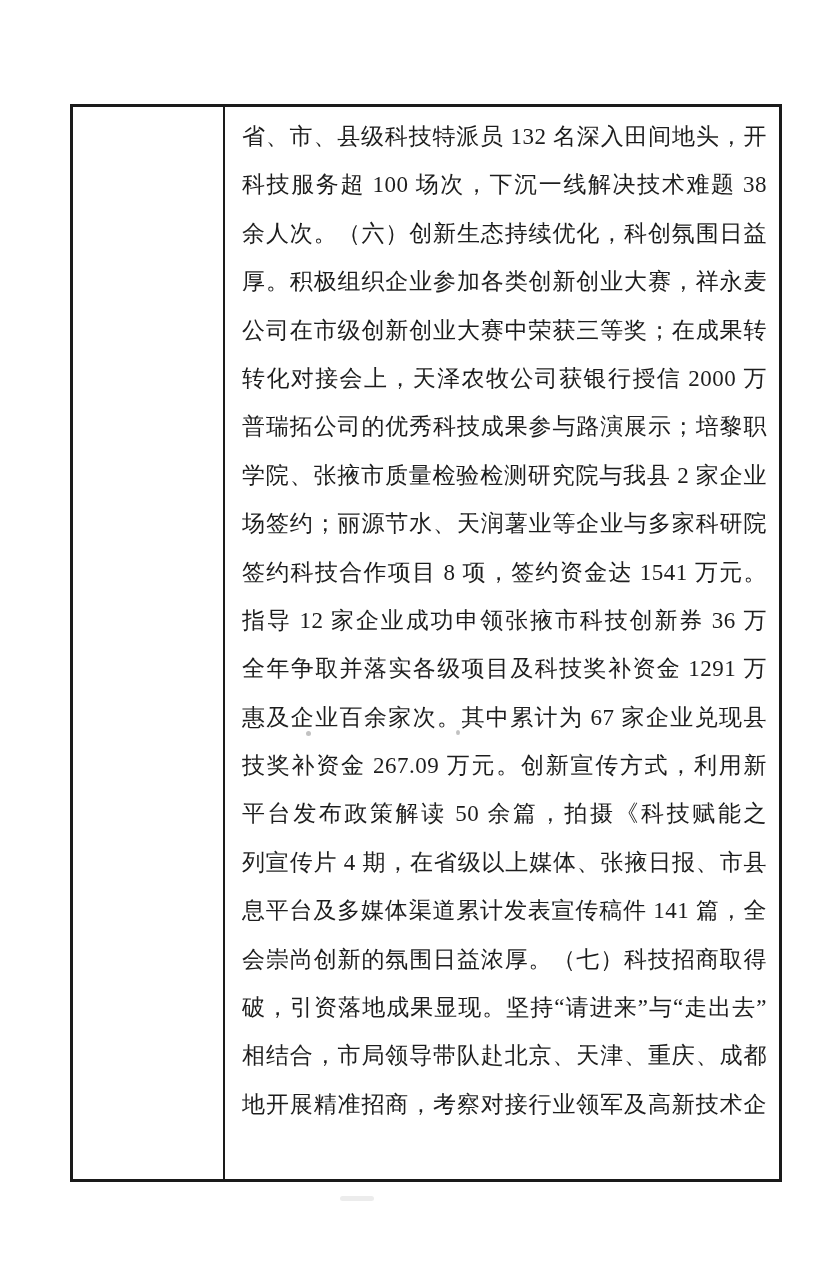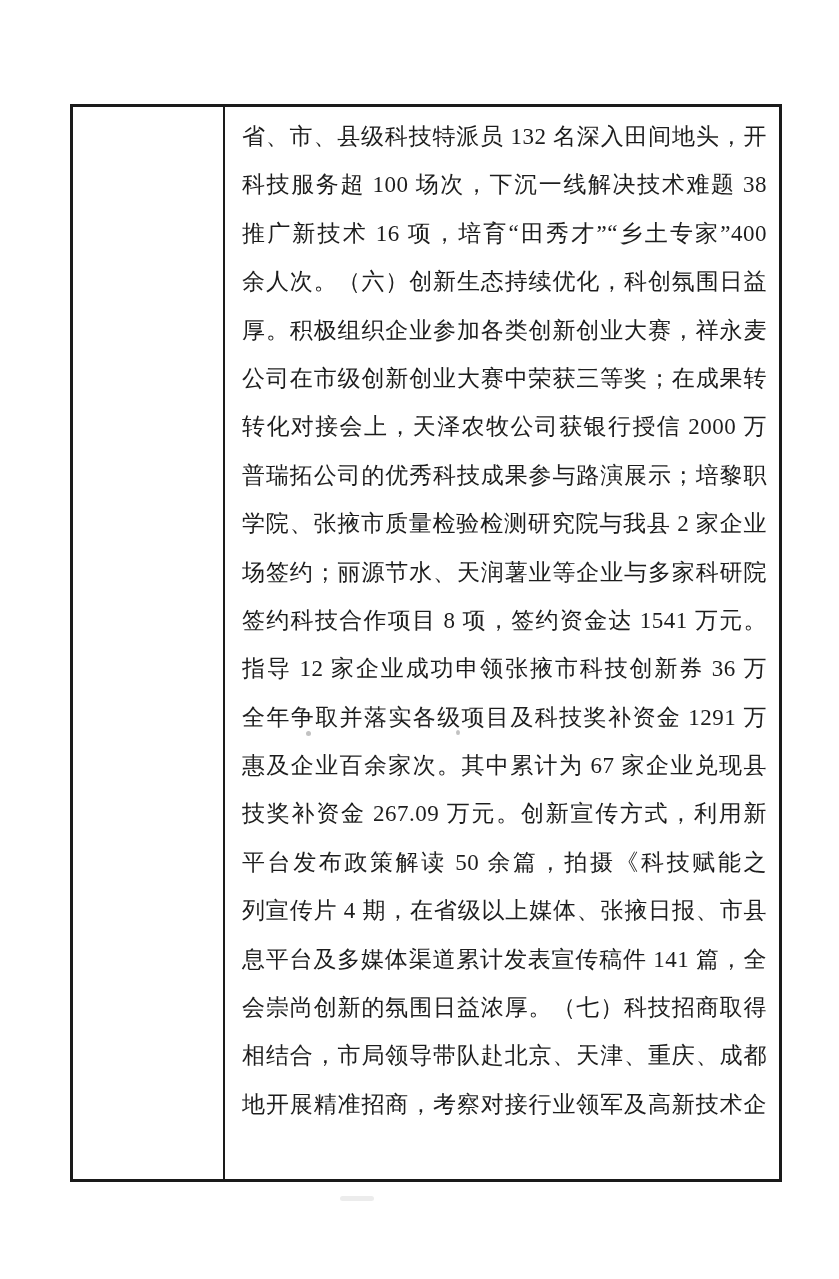--- a/index.html
+++ b/index.html
@@ -72,37 +72,37 @@
 </head>
 <body>
 
 <div class="page">
 
   <div class="doc-table">
     <div class="label-cell"></div>
     <div class="body-cell">
         <div class="text-line">省、市、县级科技特派员 132 名深入田间地头，开展</div>
         <div class="text-line">科技服务超 100 场次，下沉一线解决技术难题 38 个，</div>
-        <div class="text-line">推广新技术 16 项，培育“田秀才”“乡土专家”400</div>
         <div class="text-line">余人次。（六）创新生态持续优化，科创氛围日益浓</div>
         <div class="text-line">厚。积极组织企业参加各类创新创业大赛，祥永麦芽</div>
         <div class="text-line">公司在市级创新创业大赛中荣获三等奖；在成果转移</div>
         <div class="text-line">转化对接会上，天泽农牧公司获银行授信 2000 万元；</div>
         <div class="text-line">普瑞拓公司的优秀科技成果参与路演展示；培黎职业</div>
         <div class="text-line">学院、张掖市质量检验检测研究院与我县 2 家企业现</div>
         <div class="text-line">场签约；丽源节水、天润薯业等企业与多家科研院校</div>
         <div class="text-line">签约科技合作项目 8 项，签约资金达 1541 万元。精准</div>
         <div class="text-line">指导 12 家企业成功申领张掖市科技创新券 36 万元。</div>
         <div class="text-line">全年争取并落实各级项目及科技奖补资金 1291 万元，</div>
         <div class="text-line">惠及企业百余家次。其中累计为 67 家企业兑现县级科</div>
         <div class="text-line">技奖补资金 267.09 万元。创新宣传方式，利用新媒体</div>
         <div class="text-line">平台发布政策解读 50 余篇，拍摄《科技赋能之路》系</div>
         <div class="text-line">列宣传片 4 期，在省级以上媒体、张掖日报、市县信</div>
         <div class="text-line">息平台及多媒体渠道累计发表宣传稿件 141 篇，全社</div>
         <div class="text-line">会崇尚创新的氛围日益浓厚。（七）科技招商取得突</div>
+        <div class="text-line">破，引资落地成果显现。坚持“请进来”与“走出去”</div>
         <div class="text-line">相结合，市局领导带队赴北京、天津、重庆、成都等</div>
         <div class="text-line">地开展精准招商，考察对接行业领军及高新技术企业</div>
       </div>
   </div>
 
   <div class="scan-speck speck-1"></div>
   <div class="scan-speck speck-2"></div>
   <div class="scan-smudge"></div>
 
 </div>

